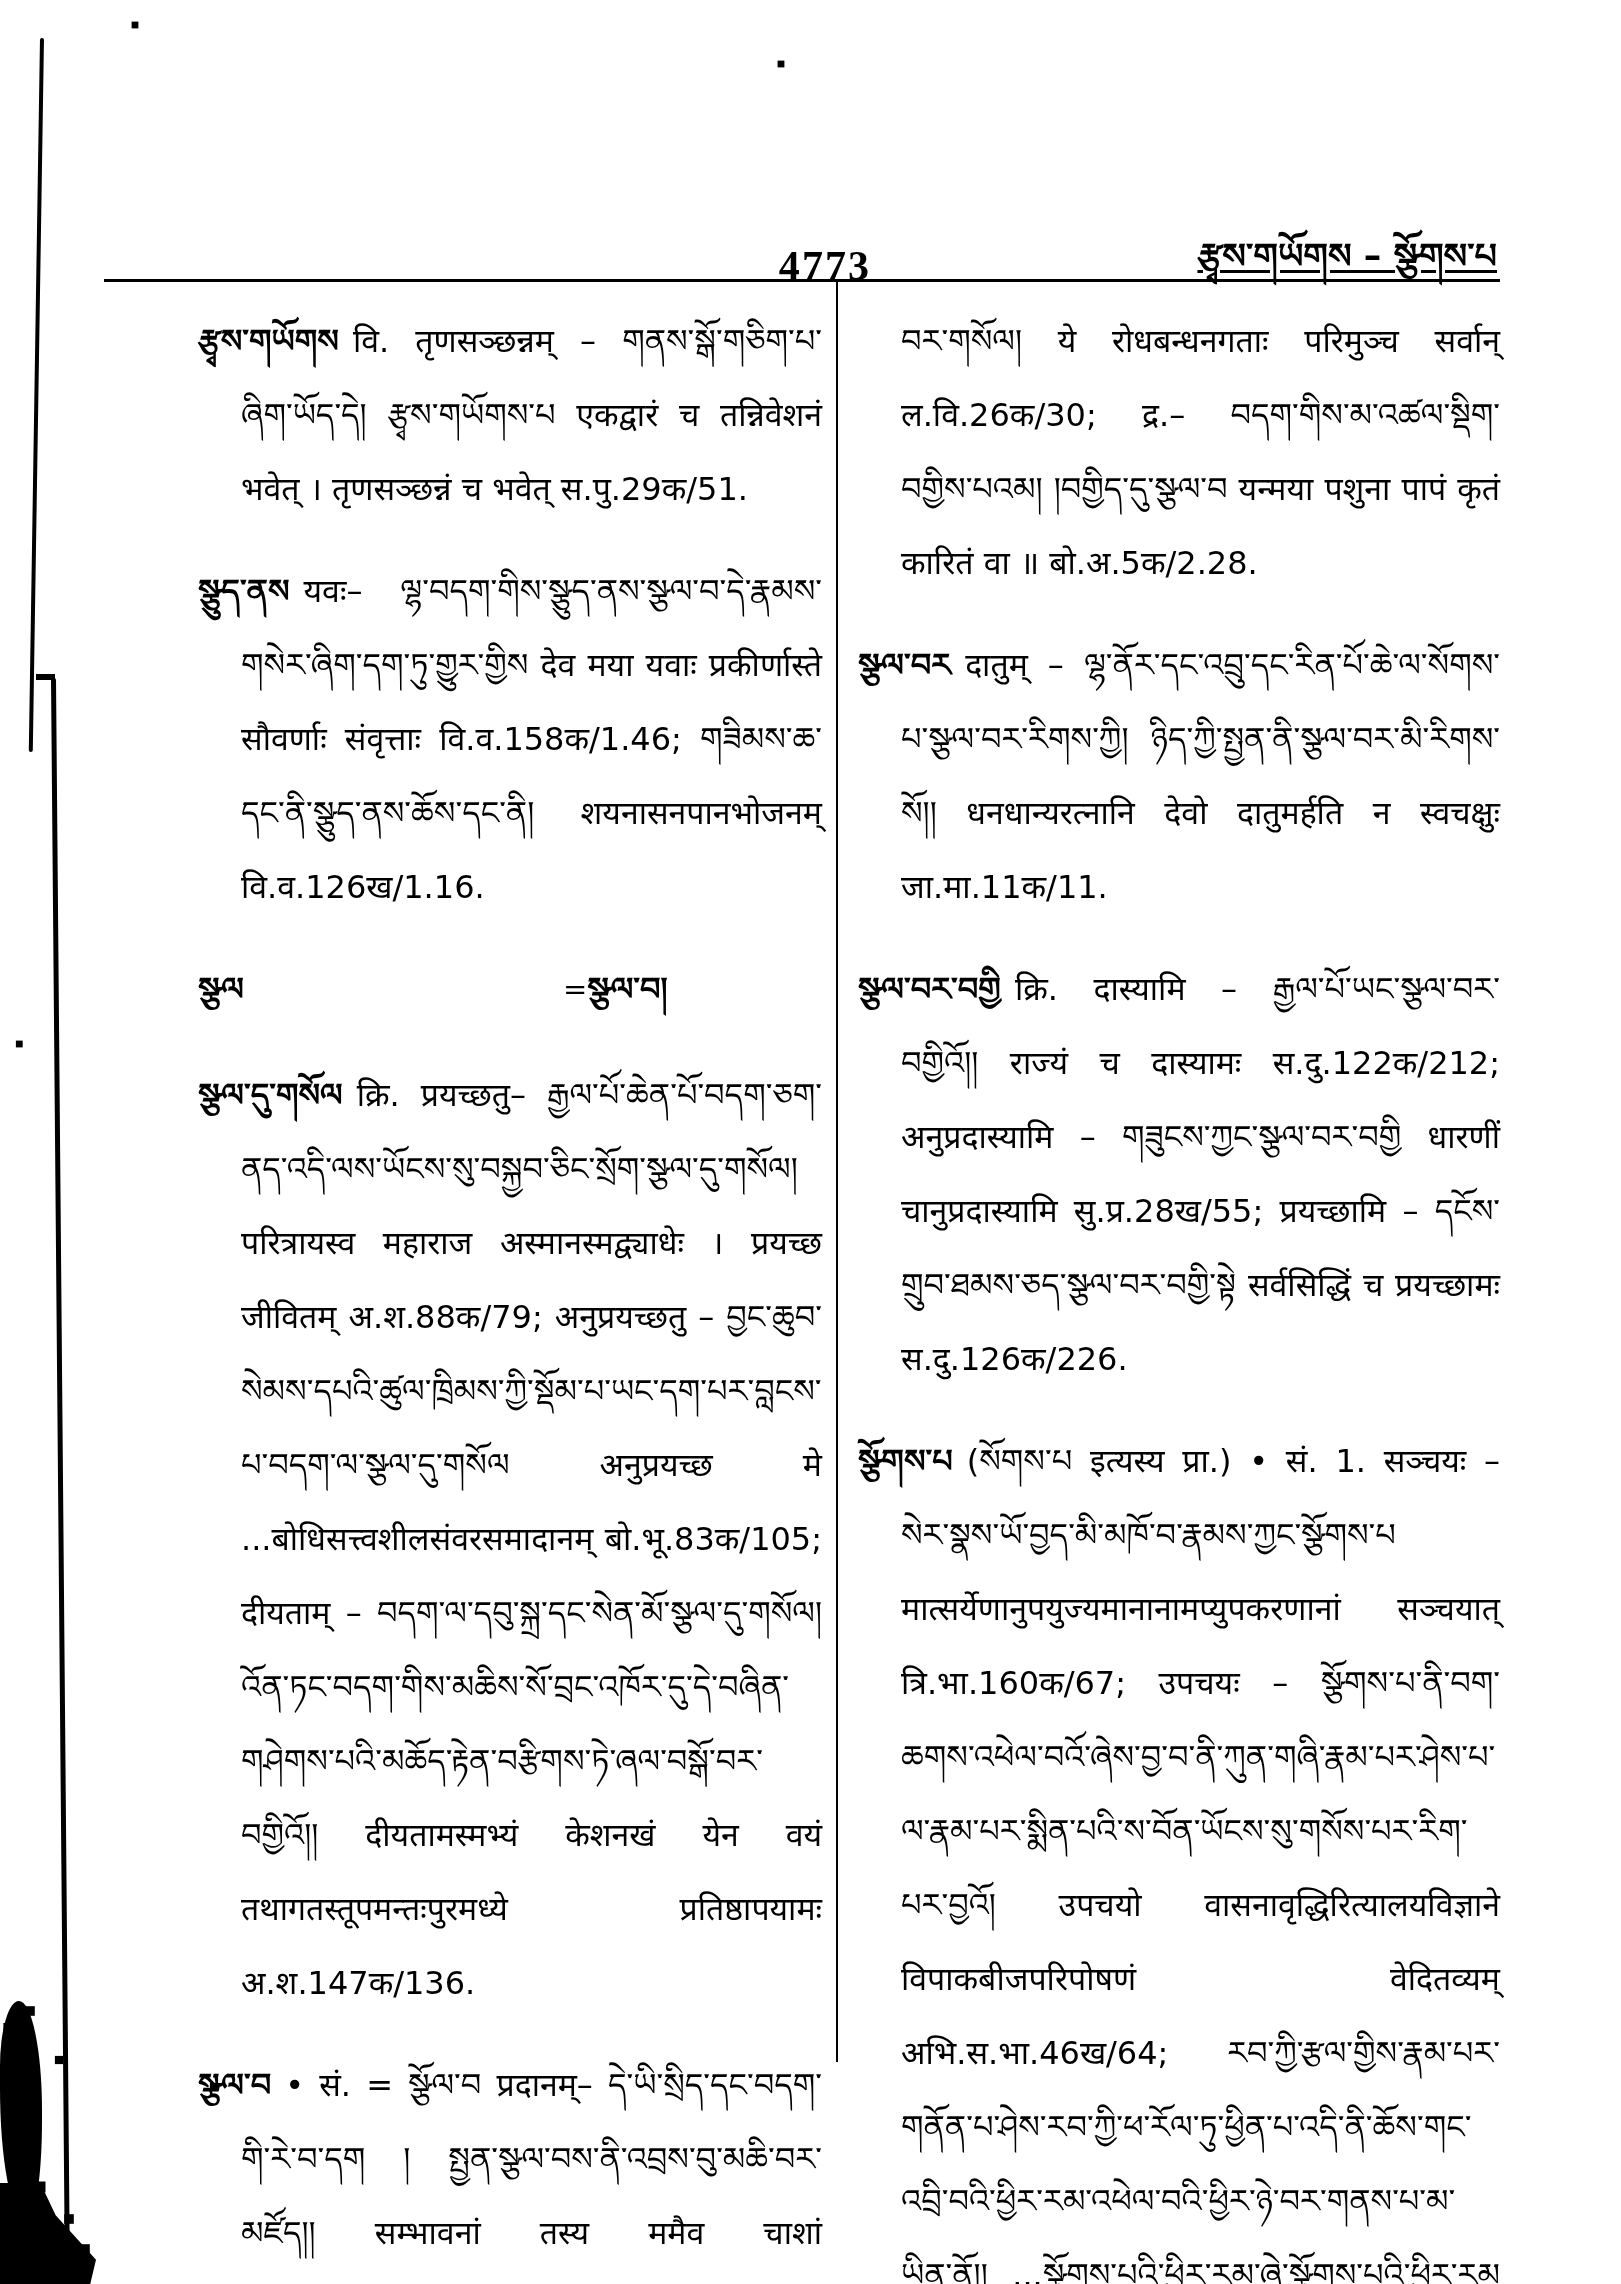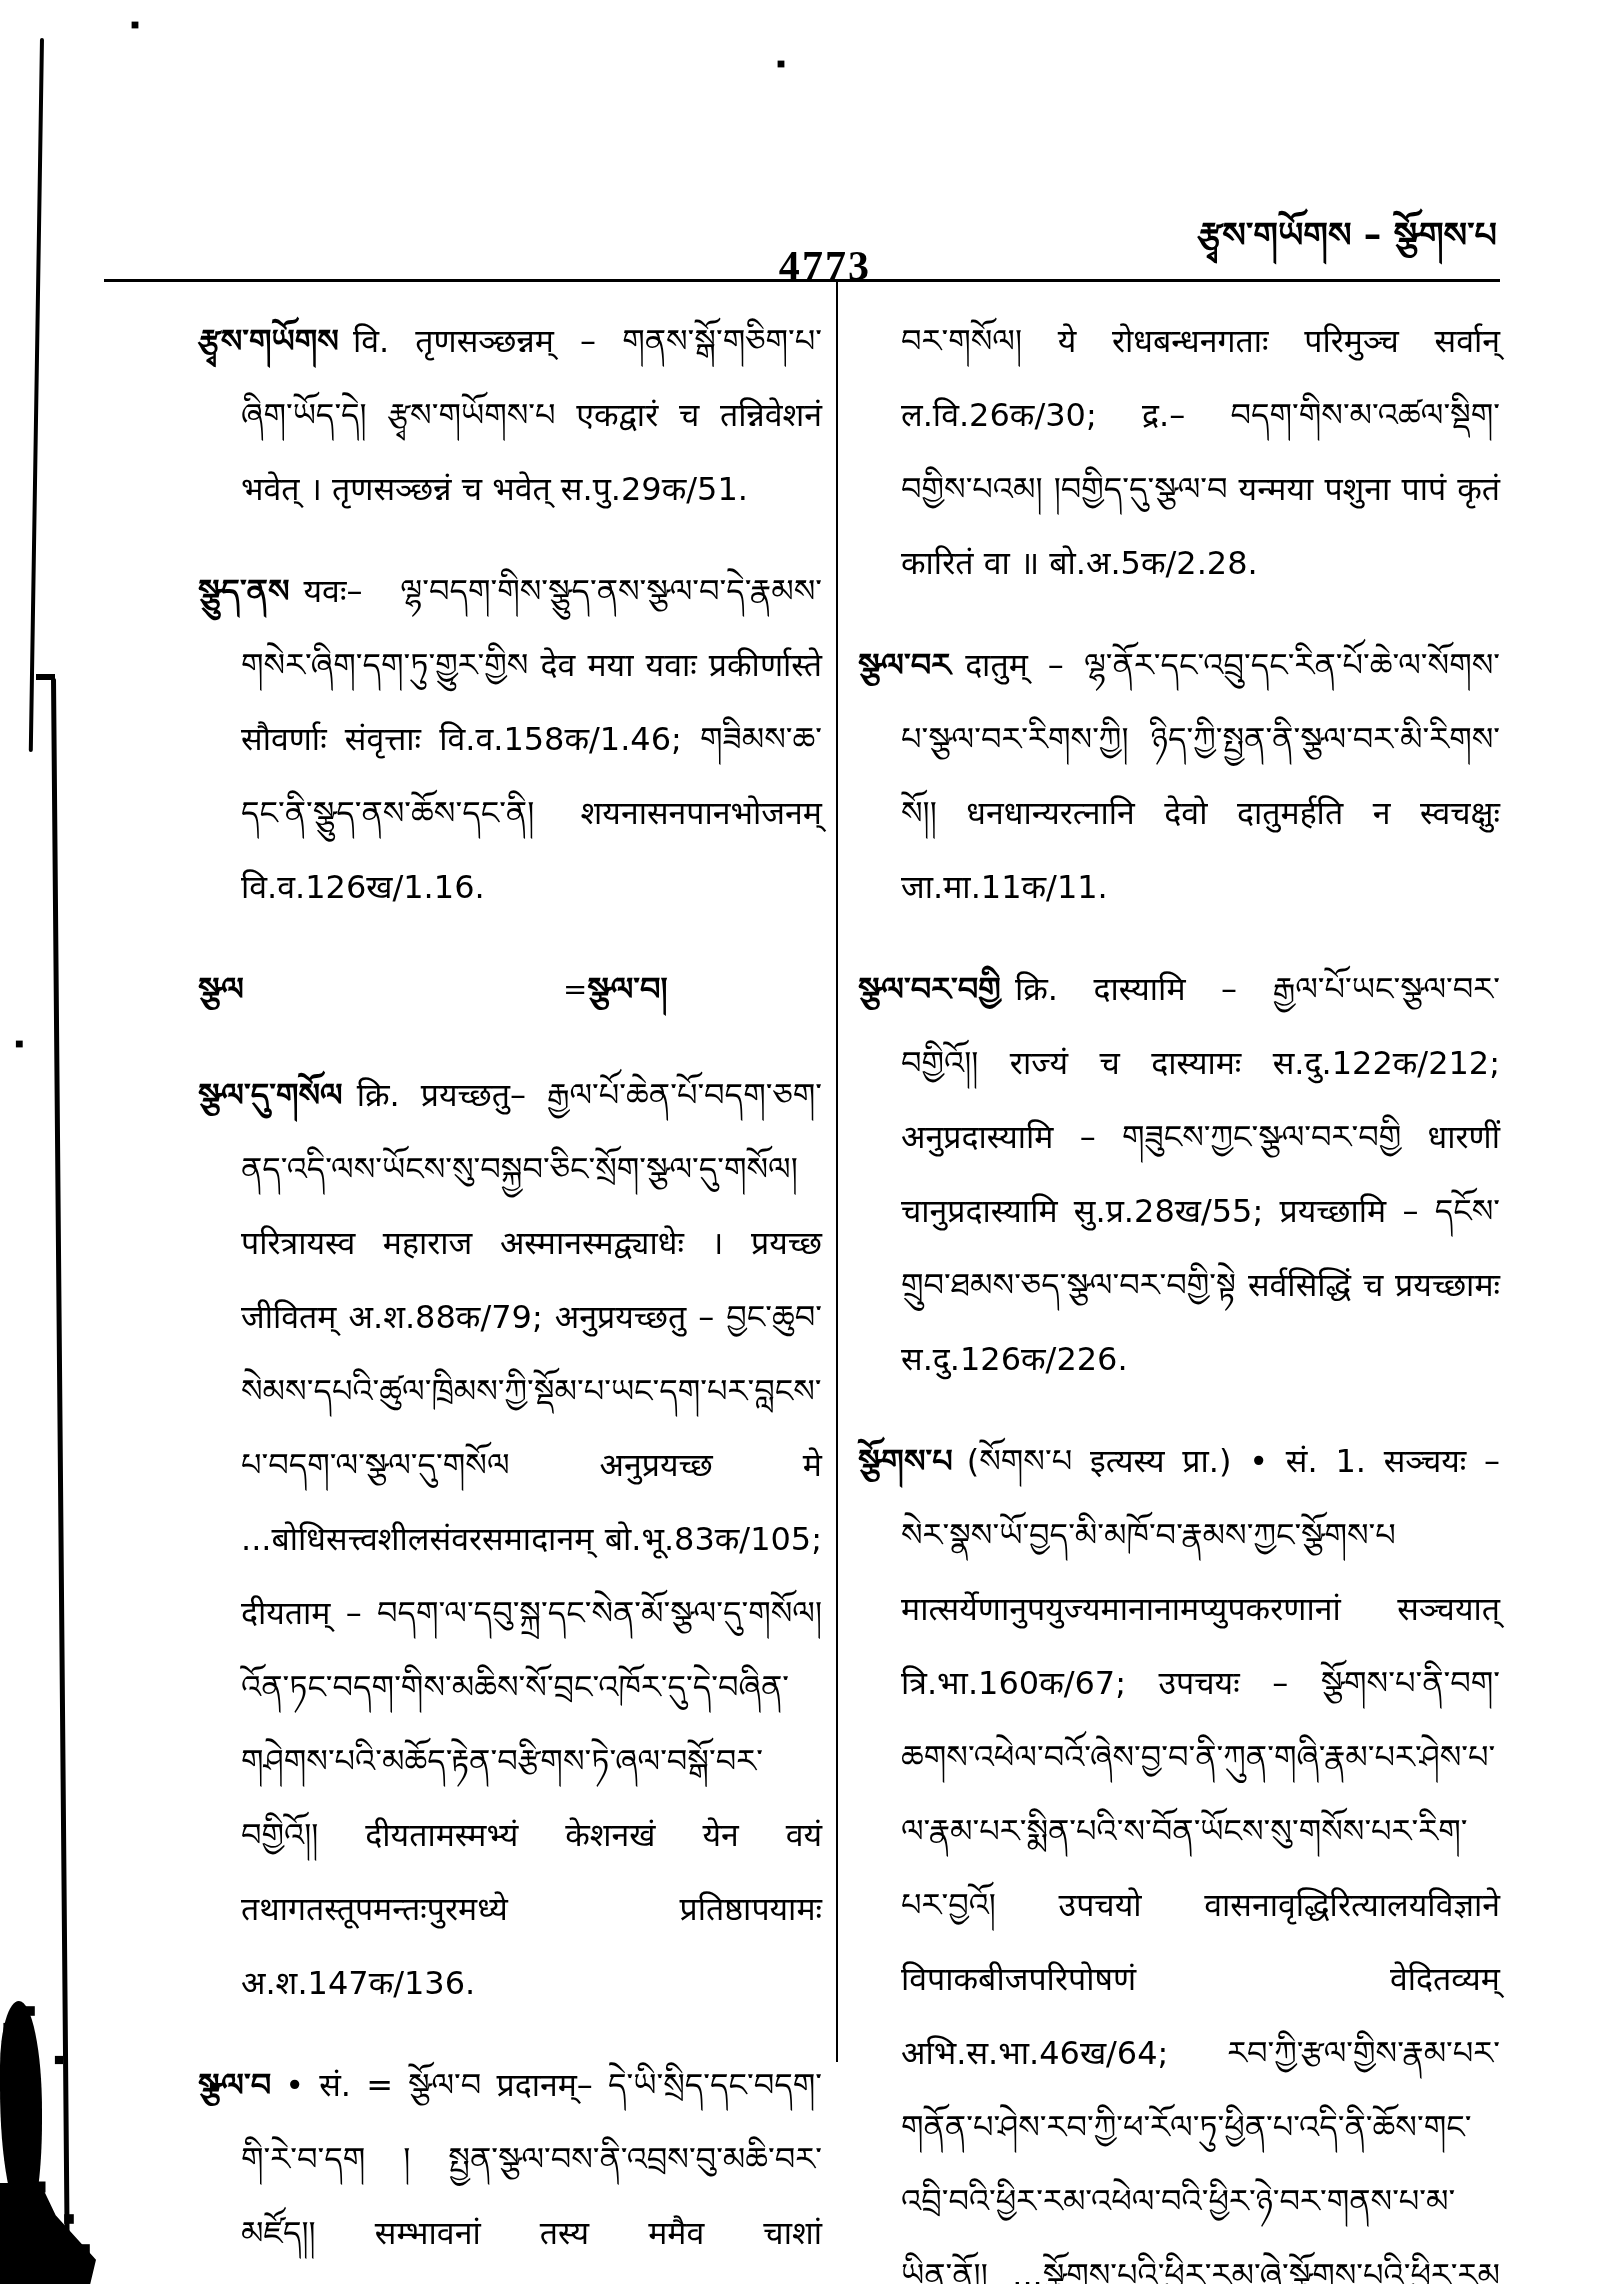--- a/index.html
+++ b/index.html
@@ -7,22 +7,23 @@
   body{
     width:1622px;height:2284px;position:relative;background:#ffffff;color:#000;
     font-family:"DejaVu Sans",sans-serif;overflow:hidden;
   }
   
   .page-num{
     position:absolute;left:714px;top:203px;width:222px;text-align:center;
     font-family:"Liberation Serif",serif;font-size:42px;font-weight:bold;letter-spacing:2.1px;margin-top:39px;
   }
   .running-head{
-    position:absolute;right:125px;top:196px;font-size:35px;font-weight:bold;
+    position:absolute;right:125px;top:217px;font-size:35px;font-weight:bold;
     font-family:"DejaVu Sans",sans-serif;
+    text-decoration:underline;
   }
   .head-rule{position:absolute;left:104px;top:279px;width:1396px;height:2.8px;background:#000;}
   .col-divider{position:absolute;left:836px;top:279px;width:2.1px;height:1783px;background:#000;}
   
   .col{position:absolute;top:304px;}
   .col-left{left:198px;width:624px;}
   .col-right{left:858px;width:642px;}
   .entry{
     font-size:32px;line-height:74px;text-align:justify;text-justify:inter-word;
     margin:0 0 28px 0;padding-left:43px;text-indent:-43px;

